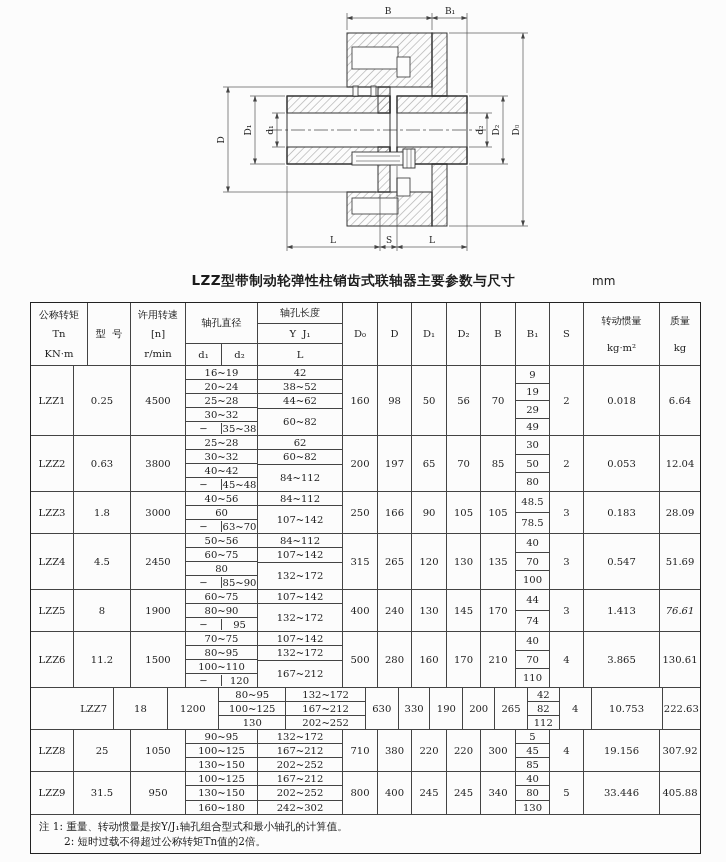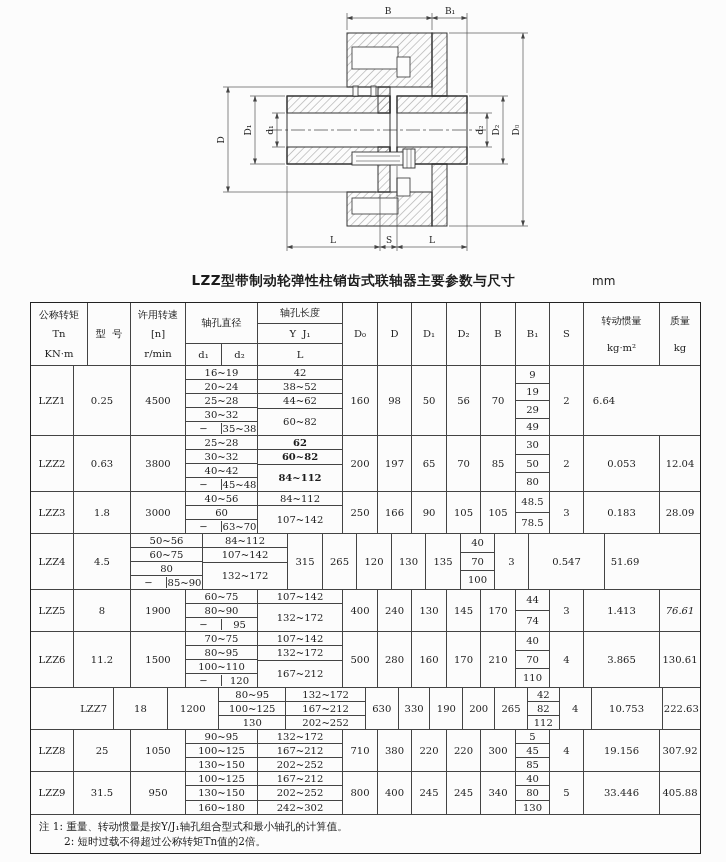--- a/index.html
+++ b/index.html
@@ -226,36 +226,37 @@
           <div class="t-cell" style="width: 35px;">50</div>
           <div class="t-cell" style="width: 34px;">56</div>
           <div class="t-cell" style="width: 35px;">70</div>
           <div class="t-cell stack" style="width: 34px;">
             <div class="sub-row sub-bb">9</div>
             <div class="sub-row sub-bb">19</div>
             <div class="sub-row sub-bb">29</div>
             <div class="sub-row">49</div>
           </div>
           <div class="t-cell" style="width: 34px;">2</div>
+          <div class="t-cell" style="width: 76px;">0.018</div>
           <div class="t-cell" style="width: 40px;">6.64</div>
         </div>
         <div class="t-row" style="height: 56px;">
           <div class="t-cell" style="width: 43px;">LZZ2</div>
           <div class="t-cell" style="width: 57px;">0.63</div>
           <div class="t-cell" style="width: 55px;">3800</div>
           <div class="t-cell stack" style="width: 72px;">
             <div class="sub-row sub-bb">25~28</div>
             <div class="sub-row sub-bb">30~32</div>
             <div class="sub-row sub-bb">40~42</div>
             <div class="sub-row">
               <div class="sub-half first">−</div>
               <div class="sub-half">45~48</div>
             </div>
           </div>
-          <div class="t-cell stack" style="width: 85px; font-weight: bold;">
+          <div class="t-cell stack" style="width: 85px;">
             <div class="sub-row sub-bb" style="flex-grow: 1;">62</div>
             <div class="sub-row sub-bb" style="flex-grow: 1;">60~82</div>
             <div class="sub-row" style="flex-grow: 2;">84~112</div>
           </div>
           <div class="t-cell" style="width: 35px;">200</div>
           <div class="t-cell" style="width: 34px;">197</div>
           <div class="t-cell" style="width: 35px;">65</div>
           <div class="t-cell" style="width: 34px;">70</div>
           <div class="t-cell" style="width: 35px;">85</div>
           <div class="t-cell stack" style="width: 34px;">
@@ -292,20 +293,21 @@
             <div class="sub-row sub-bb">48.5</div>
             <div class="sub-row">78.5</div>
           </div>
           <div class="t-cell" style="width: 34px;">3</div>
           <div class="t-cell" style="width: 76px;">0.183</div>
           <div class="t-cell" style="width: 40px;">28.09</div>
         </div>
         <div class="t-row" style="height: 56px;">
           <div class="t-cell" style="width: 43px;">LZZ4</div>
           <div class="t-cell" style="width: 57px;">4.5</div>
+          <div class="t-cell" style="width: 55px;">2450</div>
           <div class="t-cell stack" style="width: 72px; justify-content: center;">
             <div class="sub-row sub-bb">50~56</div>
             <div class="sub-row sub-bb">60~75</div>
             <div class="sub-row sub-bb">80</div>
             <div class="sub-row">
               <div class="sub-half first">−</div>
               <div class="sub-half">85~90</div>
             </div>
           </div>
           <div class="t-cell stack" style="width: 85px;">

